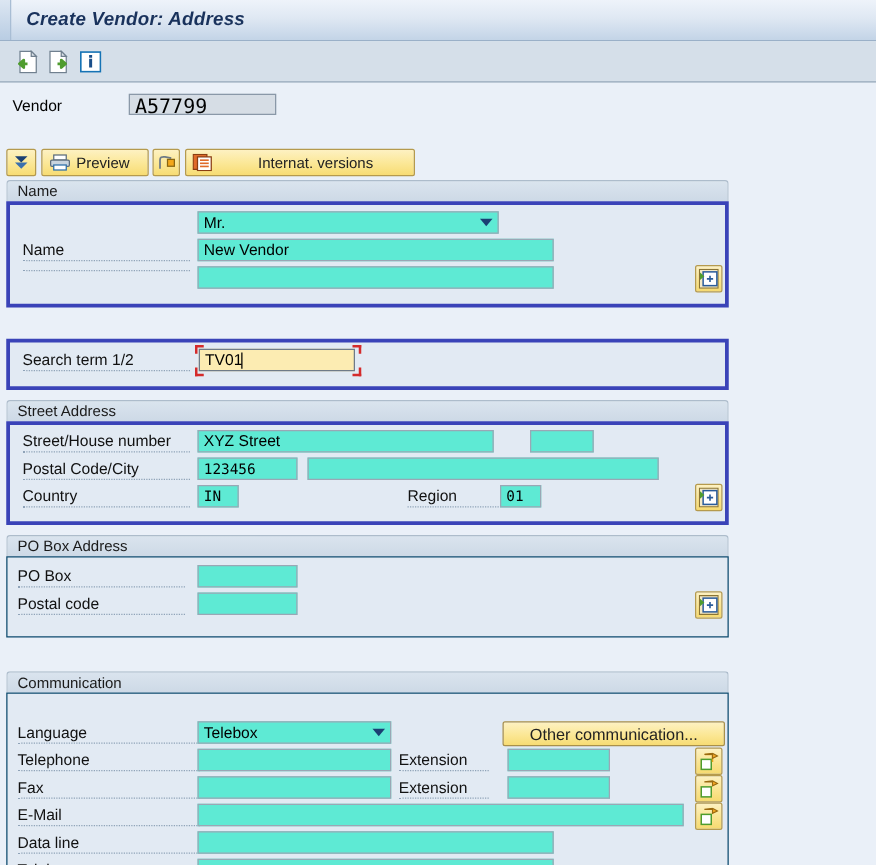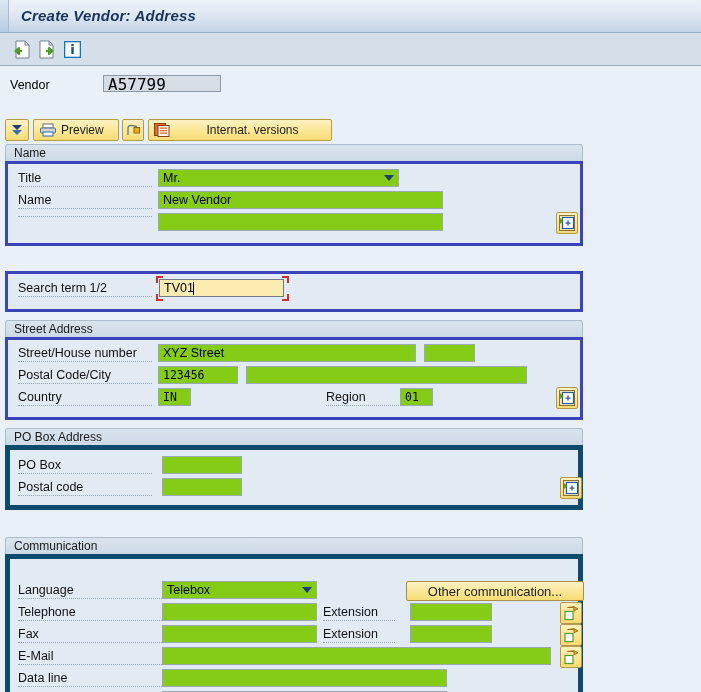--- a/index.html
+++ b/index.html
@@ -74,35 +74,35 @@
     border-top-left-radius: 3px; border-top-right-radius: 3px;
     box-sizing: border-box;
   }
   .group-head .gtitle {
     position: absolute; left: 8px; top: 1px; font-size: 12px; color: #1a1a1a;
     white-space: nowrap;
   }
   .group-body {
     position: absolute; left: 0; width: 578px;
     background: #e2eaf3;
-    border: 5px solid #0c4a6e; box-sizing: border-box;
+    border: 1px solid #0c4a6e; box-sizing: border-box;
   }
   .group-body.framed { border: 3px solid #3a43b8; }
 
   
   .flabel {
     position: absolute; font-size: 12.5px; color: #111;
     border-bottom: 1px dotted #8fa3b8;
     padding-bottom: 1px;
     white-space: nowrap;
   }
   .flabel.plain { border-bottom: none; }
   .inp {
     position: absolute; height: 18px;
-    background: #84cc16; border: 1px solid #9aa7b5;
+    background: #5eead4; border: 1px solid #9aa7b5;
     box-sizing: border-box; font-size: 12.5px;
     padding: 0 0 0 4px; line-height: 16px; color: #000;
     font-family: "Liberation Sans", sans-serif;
   }
   .inp.mono { font-family: "DejaVu Sans Mono", monospace; font-size: 11.5px; }
   .inp.focused {
     background: #fcecb2; border: 1px solid #6f7b88;
   }
   .focuswrap { position: absolute; }
   .brkt { position: absolute; width: 5px; height: 5px; border-color: #d42b2b; border-style: solid; border-width: 0; }
@@ -212,21 +212,20 @@
       </svg>
       <span class="lbl" style="flex:1; text-align:center;">Internat. versions</span>
     </div>
   </div>
 
   <div class="group" style="top:144px; height:102px;">
     <div class="group-head">
       <span class="gtitle">Name</span>
     </div>
     <div class="group-body framed" style="top:17px; height:85px;">
-      <div class="flabel" style="left:10px; top:7px; width:134px;">Title</div>
       <div class="ddwrap" style="left:150px; top:5px;">
         <div class="inp" style="position:relative; left:0; top:0; width:241px;">Mr.</div>
         <div class="ddarrow"></div>
       </div>
 
       <div class="flabel" style="left:10px; top:29px; width:134px;">Name</div>
       <div class="inp" style="left:150px; top:27px; width:285px;">New Vendor</div>
 
       <div class="flabel plain" style="left:10px; top:51px; width:134px; border-bottom:1px dotted #8fa3b8;"></div>
       <div class="inp" style="left:150px; top:49px; width:285px;"></div>
@@ -255,21 +254,21 @@
       </div>
     </div>
   </div>
 
   <div class="group" style="top:320px; height:100px;">
     <div class="group-head">
       <span class="gtitle">Street Address</span>
     </div>
     <div class="group-body framed" style="top:17px; height:83px;">
       <div class="flabel" style="left:10px; top:6px; width:134px;">Street/House number</div>
-      <div class="inp" style="left:150px; top:4px; width:258px;">XYZ Street</div>
+      <div class="inp" style="left:150px; top:4px; width:237px;">XYZ Street</div>
       <div class="inp" style="left:416px; top:4px; width:51px;"></div>
 
       <div class="flabel" style="left:10px; top:28px; width:134px;">Postal Code/City</div>
       <div class="inp mono" style="left:150px; top:26px; width:80px;">123456</div>
       <div class="inp" style="left:238px; top:26px; width:281px;"></div>
 
       <div class="flabel" style="left:10px; top:50px; width:134px;">Country</div>
       <div class="inp mono" style="left:150px; top:48px; width:33px;">IN</div>
       <div class="flabel" style="left:318px; top:50px; width:73px;">Region</div>
       <div class="inp mono" style="left:392px; top:48px; width:33px;">01</div>

